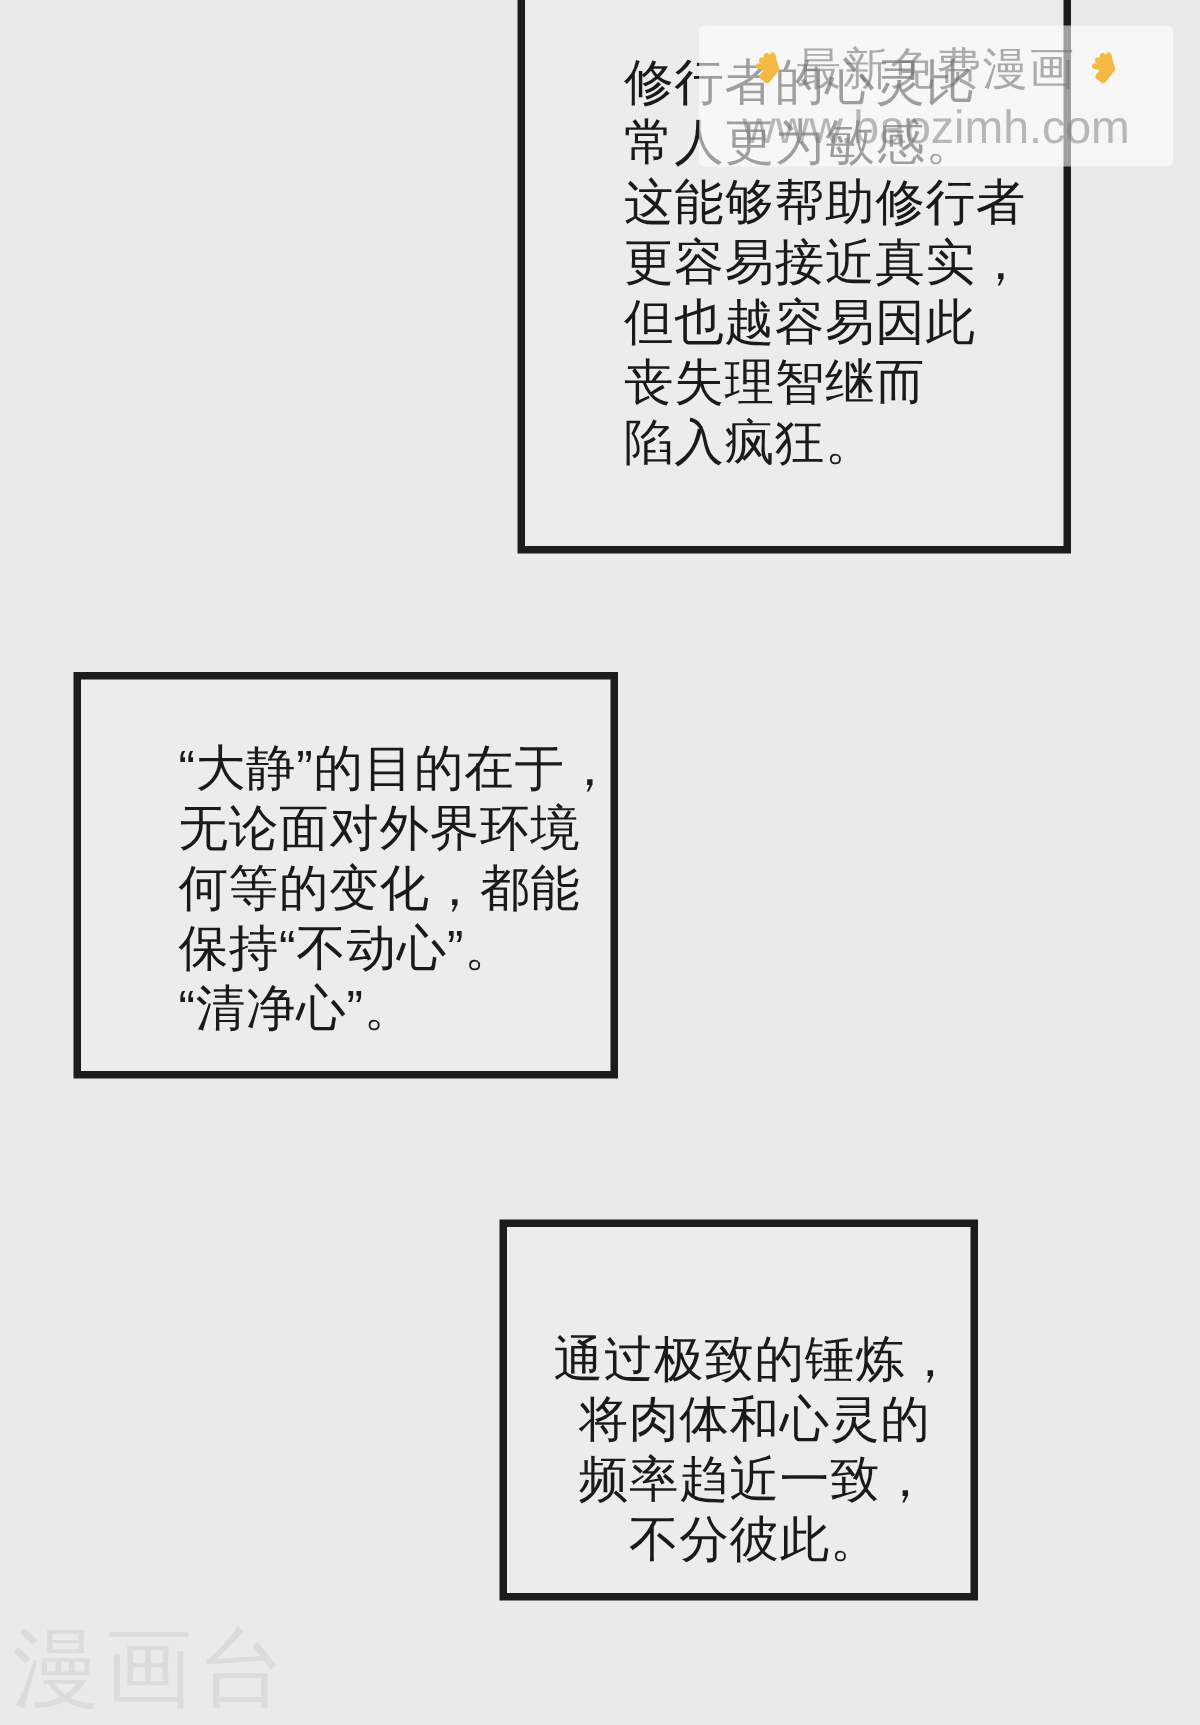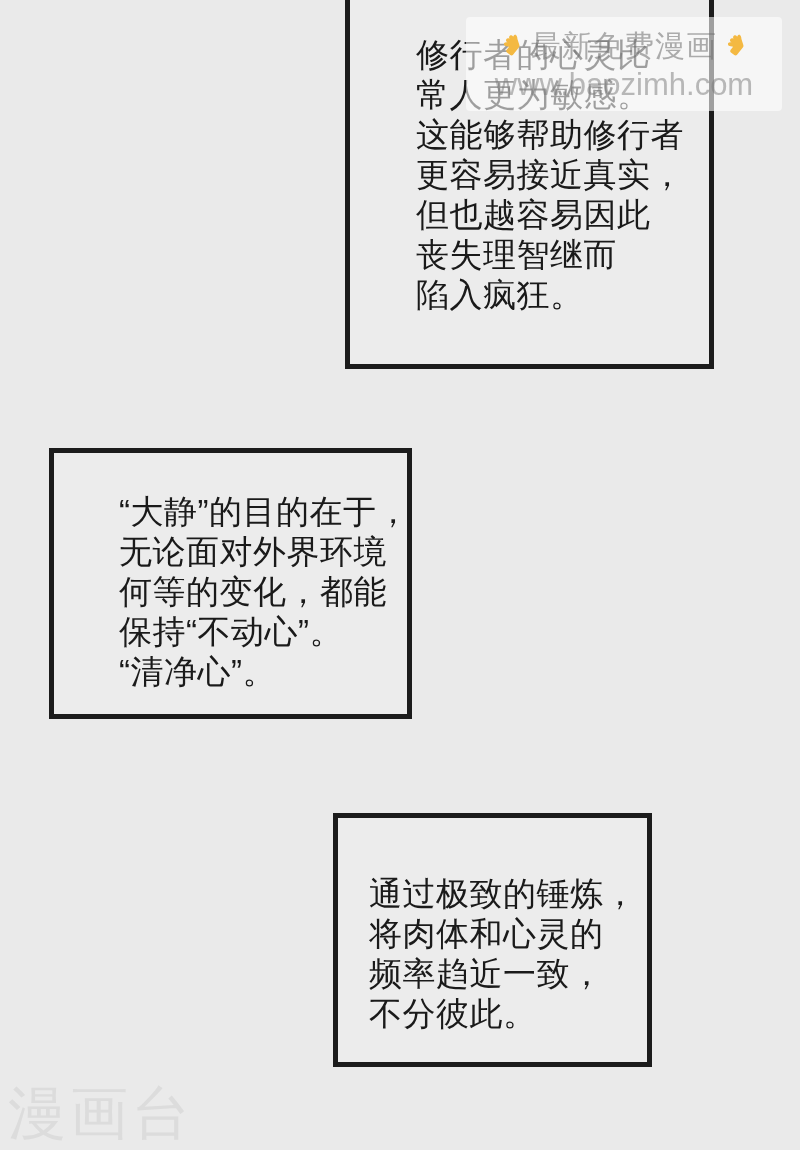--- a/index.html
+++ b/index.html
@@ -74,21 +74,22 @@
 
   
   #panel-3 {
     left: 333px;
     top: 813px;
     width: 319px;
     height: 254px;
   }
   #panel-3-text {
     left: 31px;
-    top: 56px;
+    top: 68px;
+    text-align: center;
   }
 
   
   #watermark {
     position: absolute;
     left: 466px;
     top: 17px;
     width: 316px;
     height: 94px;
     background: rgba(255,255,255,0.58);

